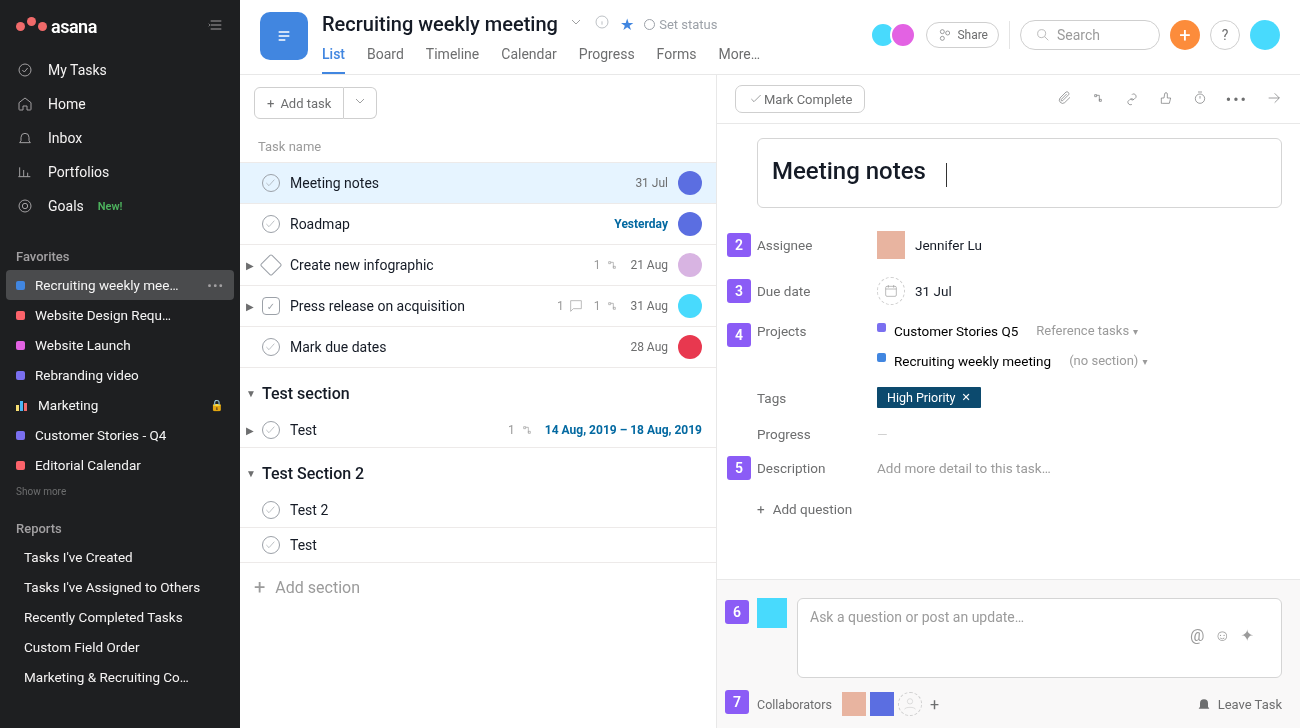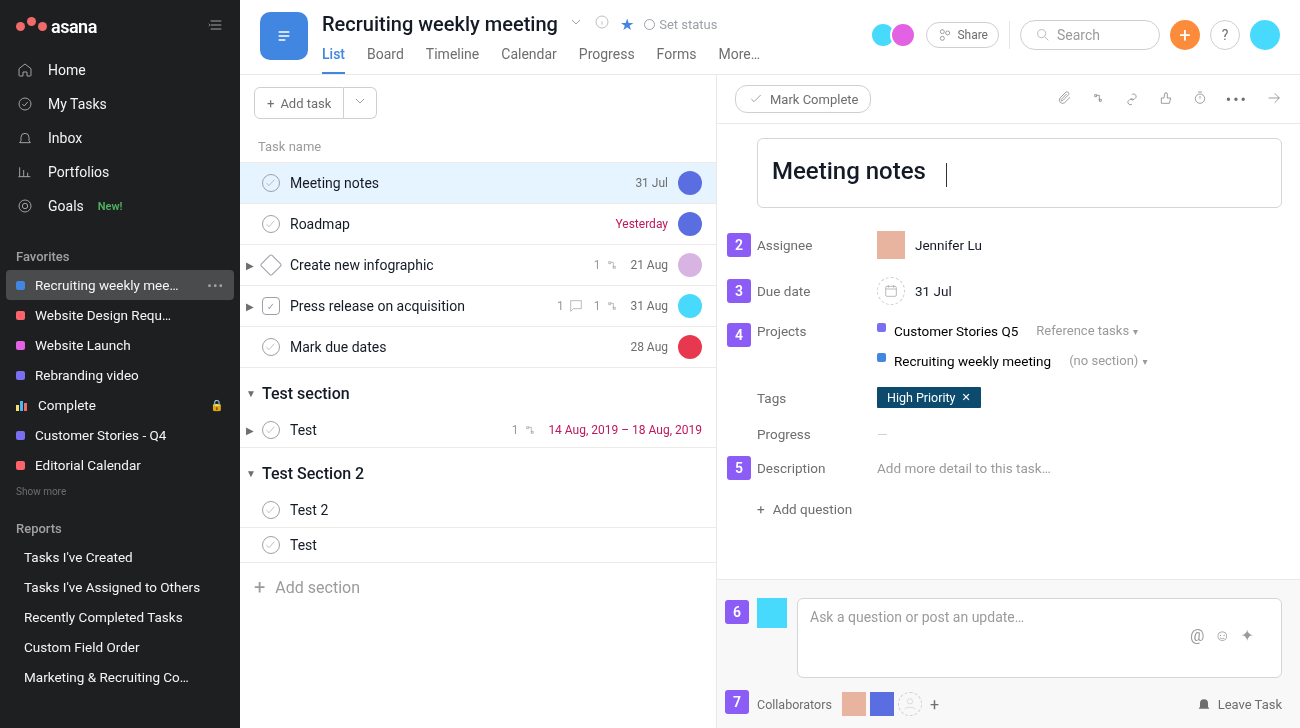--- a/index.html
+++ b/index.html
@@ -66,29 +66,29 @@
 .task-row.selected { background:#e6f4ff; }
 .task-row .exp { position:absolute; left:6px; color:#6d6e6f; font-size:10px; }
 .chk { width:18px; height:18px; border:1.5px solid #9ca1a8; border-radius:50%; flex-shrink:0; display:flex; align-items:center; justify-content:center; }
 .chk svg { stroke:#9ca1a8; fill:none; }
 .milestone { width:16px; height:16px; border:1.5px solid #9ca1a8; transform:rotate(45deg); border-radius:2px; flex-shrink:0; margin:1px; }
 .approval { width:18px; height:18px; border:1.5px solid #9ca1a8; border-radius:4px; flex-shrink:0; display:flex; align-items:center; justify-content:center; font-size:10px; color:#9ca1a8; }
 .task-name { flex:1; color:#151b26; white-space:nowrap; overflow:hidden; text-overflow:ellipsis; }
 .meta { display:flex; align-items:center; gap:4px; font-size:12px; color:#9b9b9b; }
 .meta svg { stroke:#9b9b9b; fill:none; }
 .due { font-size:12px; color:#6d6e6f; margin-left:auto; white-space:nowrap; }
-.due.overdue { color:#be185d; }
+.due.overdue { color:#0369a1;font-weight:bold; }
 .row-av { width:24px; height:24px; border-radius:50%; flex-shrink:0; }
 .section-row { display:flex; align-items:center; gap:8px; padding:16px 14px 10px 22px; font-size:16px; font-weight:500; color:#151b26; cursor:pointer; position:relative; }
 .section-row .caret { position:absolute; left:6px; font-size:10px; color:#6d6e6f; }
 .add-section { display:flex; align-items:center; gap:10px; padding:12px 14px; font-size:16px; color:#9b9b9b; cursor:pointer; }
 
 .detail-pane { flex:1; display:flex; flex-direction:column; overflow-y:auto; position:relative; }
 .detail-toolbar { display:flex; align-items:center; padding:10px 18px; border-bottom:1px solid #e8e8e8; gap:10px; }
-.mark-complete { display:flex; align-items:center; gap:6px; padding:5px 12px; border:1px solid #cfcfcf; border-radius:12px; font-size:13px; color:#6d6e6f; cursor:pointer; }
+.mark-complete { display:flex; align-items:center; padding:5px 12px; border:1px solid #cfcfcf; border-radius:7px; font-size:13px; color:#6d6e6f; cursor:pointer; }
 .detail-toolbar .actions { margin-left:auto; display:flex; gap:18px; color:#6d6e6f; }
 .detail-toolbar .actions span { cursor:pointer; display:flex; }
 .title-box { margin:14px 18px 14px 40px; border:1px solid #d5d5d5; border-radius:6px; padding:18px 14px; min-height:70px; }
 .title-box h1 { font-size:24px; font-weight:500; color:#151b26; display:inline; }
 .cursor-line { display:inline-block; width:1px; height:24px; background:#333; margin-left:20px; vertical-align:middle; }
 .fields { padding:0 18px 0 40px; }
 .field-row { display:flex; align-items:center; padding:9px 0; font-size:13.5px; position:relative; }
 .field-label { width:120px; color:#6d6e6f; }
 .field-val { display:flex; align-items:center; gap:10px; color:#151b26; }
 .field-val .av { width:28px; height:28px; }
@@ -133,33 +133,33 @@
       <svg viewBox="0 0 24 24" width="20" height="20">
           <path d="M4 6h16M4 12h16M4 18h16" stroke="#a2a0a2" stroke-width="1.5"></path>
           <path d="M3 12l-2-2m0 4l2-2" stroke="#a2a0a2"></path>
         </svg>
     </span>
   </div>
   <div class="nav">
     <div class="nav-item">
         <span class="ic">
           <svg viewBox="0 0 24 24">
-            <path d="M3 10l9-7 9 7v10a1 1 0 01-1 1h-5v-6h-6v6H4a1 1 0 01-1-1V10z"></path>
+            <circle cx="12" cy="12" r="9"></circle>
+            <path d="M8 12l3 3 5-6"></path>
           </svg>
         </span>
-        <span>Home</span>
+        <span>My Tasks</span>
       </div>
     <div class="nav-item">
         <span class="ic">
           <svg viewBox="0 0 24 24">
-            <circle cx="12" cy="12" r="9"></circle>
-            <path d="M8 12l3 3 5-6"></path>
+            <path d="M3 10l9-7 9 7v10a1 1 0 01-1 1h-5v-6h-6v6H4a1 1 0 01-1-1V10z"></path>
           </svg>
         </span>
-        <span>My Tasks</span>
+        <span>Home</span>
       </div>
     <div class="nav-item">
         <span class="ic">
           <svg viewBox="0 0 24 24">
             <path d="M18 16v-5a6 6 0 10-12 0v5l-2 3h16l-2-3z"></path>
           </svg>
         </span>
         <span>Inbox</span>
       </div>
     <div class="nav-item">
@@ -199,21 +199,21 @@
       <div class="fav-item">
         <span class="dot" style="background:#7a6ff0"></span>
         <span>Rebranding video</span>
       </div>
       <div class="fav-item">
         <span class="bars">
           <span></span>
           <span></span>
           <span></span>
         </span>
-        <span>Complete</span>
+        <span>Marketing</span>
         <span class="lock">🔒</span>
       </div>
       <div class="fav-item">
         <span class="dot" style="background:#7a6ff0"></span>
         <span>Customer Stories - Q4</span>
       </div>
       <div class="fav-item">
         <span class="dot" style="background:#fc636b"></span>
         <span>Editorial Calendar</span>
       </div>

